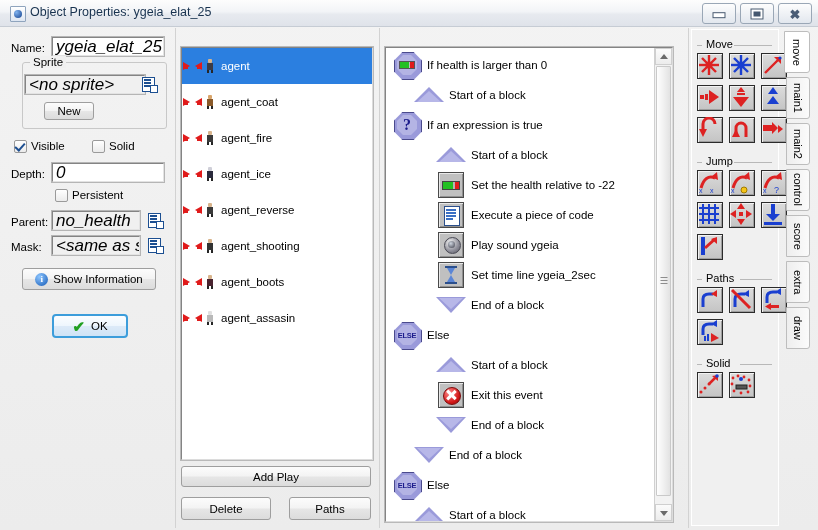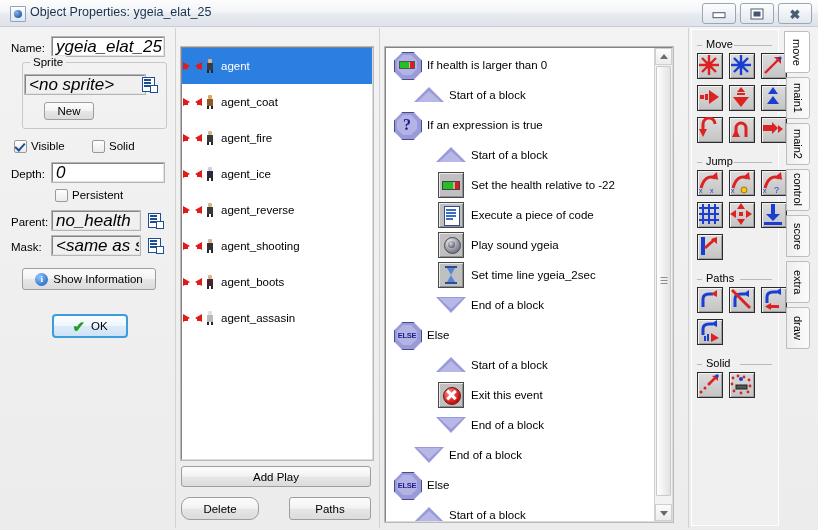--- a/index.html
+++ b/index.html
@@ -429,21 +429,21 @@
               <div class="body" style="background:#b9b9b9"></div>
               <div class="leg legL"></div>
               <div class="leg legR"></div>
             </div>
           </div>
           <span>agent_assasin</span>
         </div>
       </div>
 
     <div class="btn" style="left:181px;top:466px;width:190px;height:21px;">Add Play</div>
-    <div class="btn" style="left:181px;top:497px;width:78px;height:23px;border-radius:9px;">Delete</div>
+    <div class="btn" style="left:181px;top:497px;width:90px;height:23px;">Delete</div>
     <div class="btn" style="left:289px;top:497px;width:82px;height:23px;">Paths</div>
   </div>
 
   <div>
     <div class="lbl" style="left:385px;top:33px;margin-top:33px;">Actions:</div>
     <div class="listbox" style="left:385px;top:47px;width:286px;height:473px;">
       <div id="actions-list" style="position:absolute;left:0;top:2px;width:262px;">
           <div class="act-row" style="padding-left: 6px;">
             <div class="ico" style="width: 30px; display: flex; align-items: center; justify-content: center;">
               <div class="oct">

